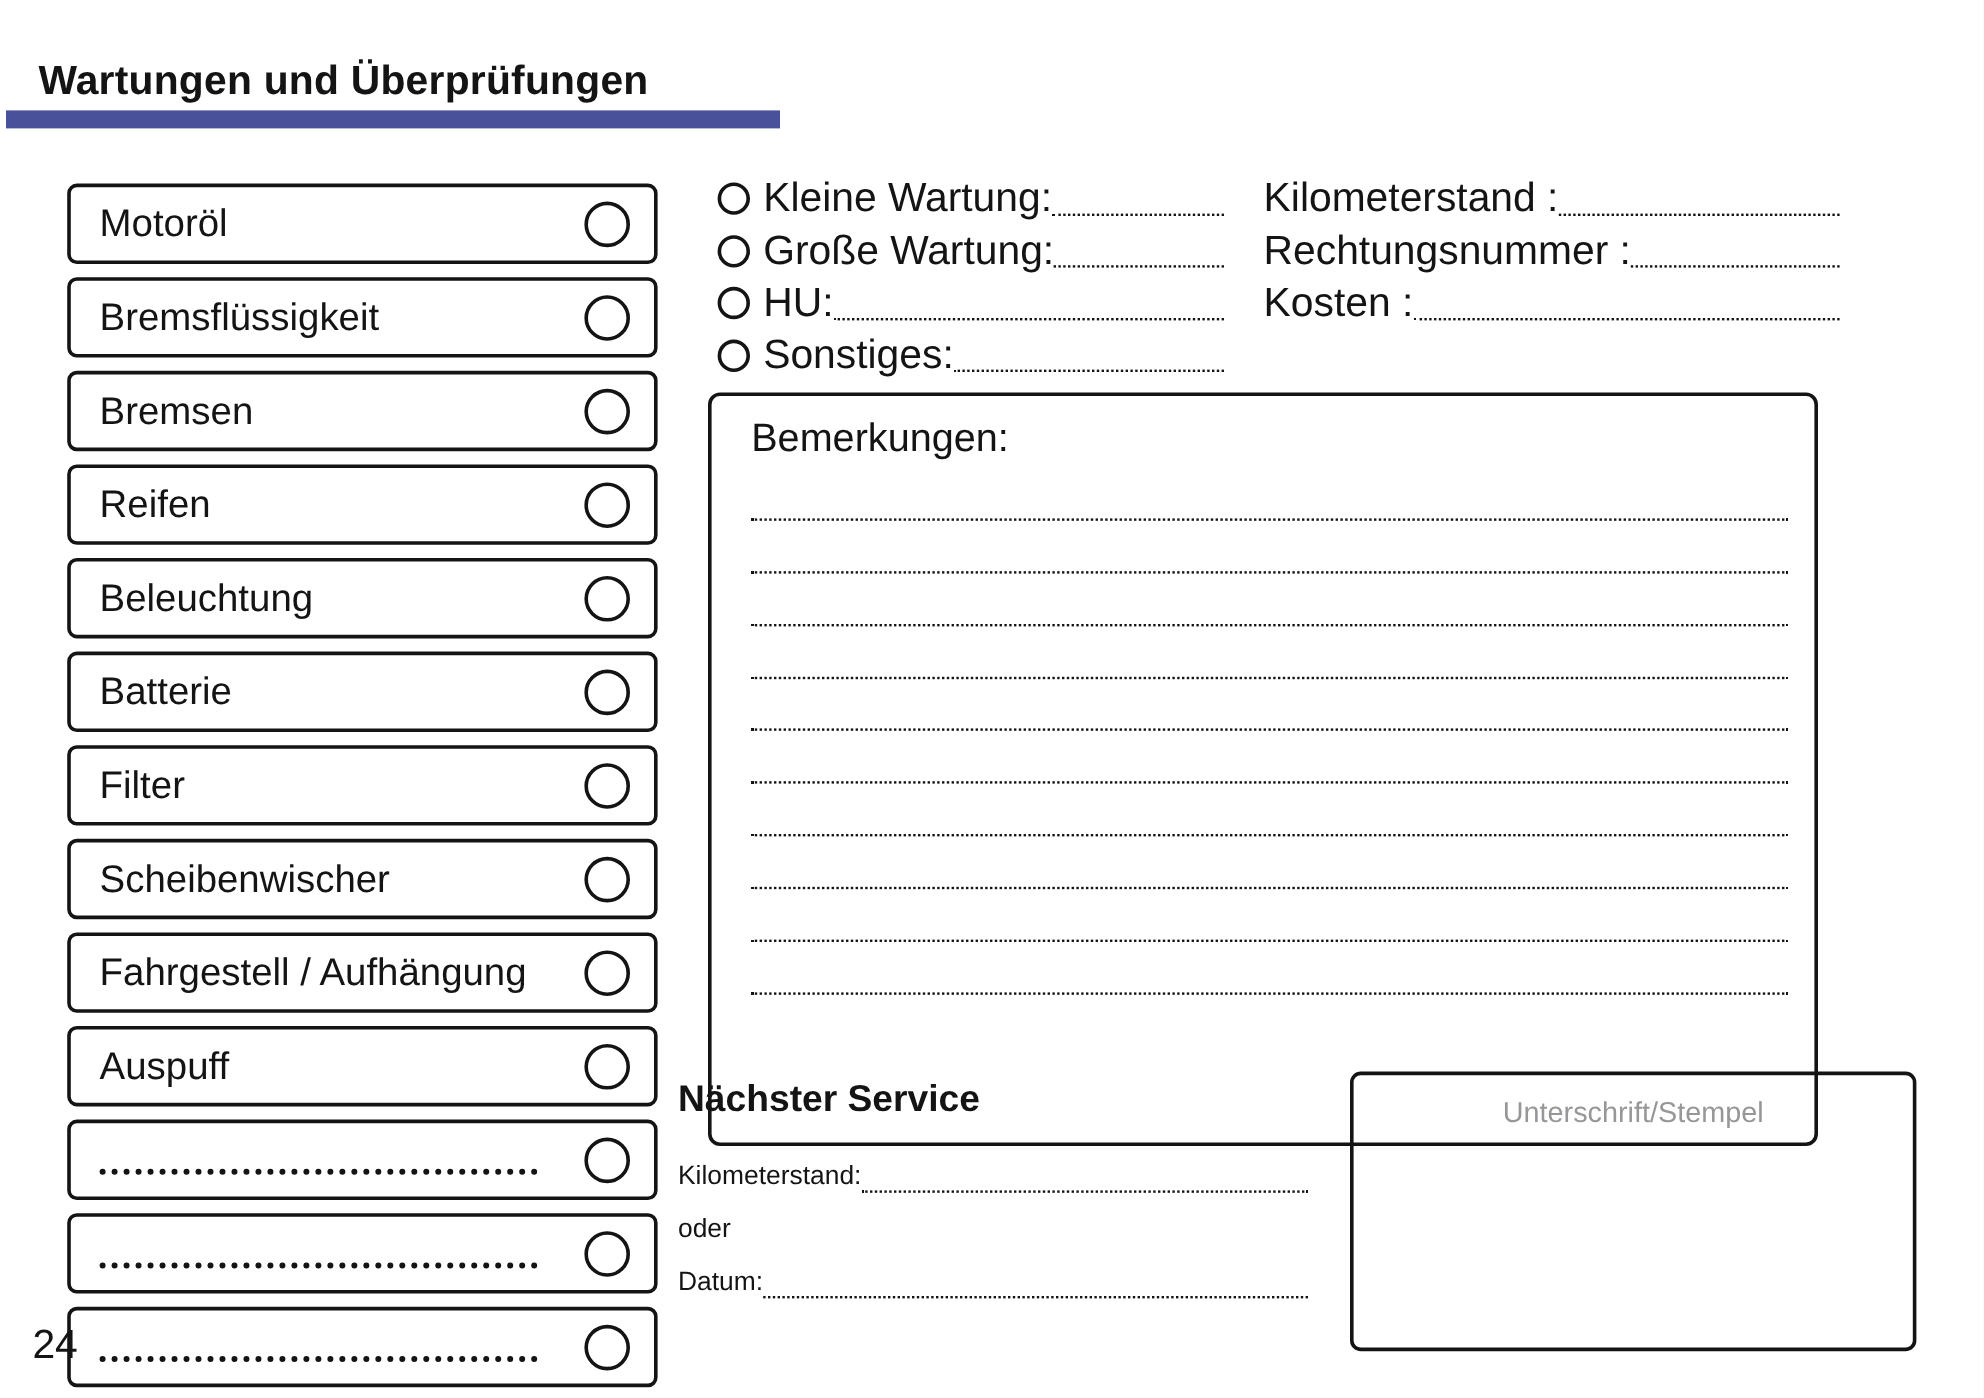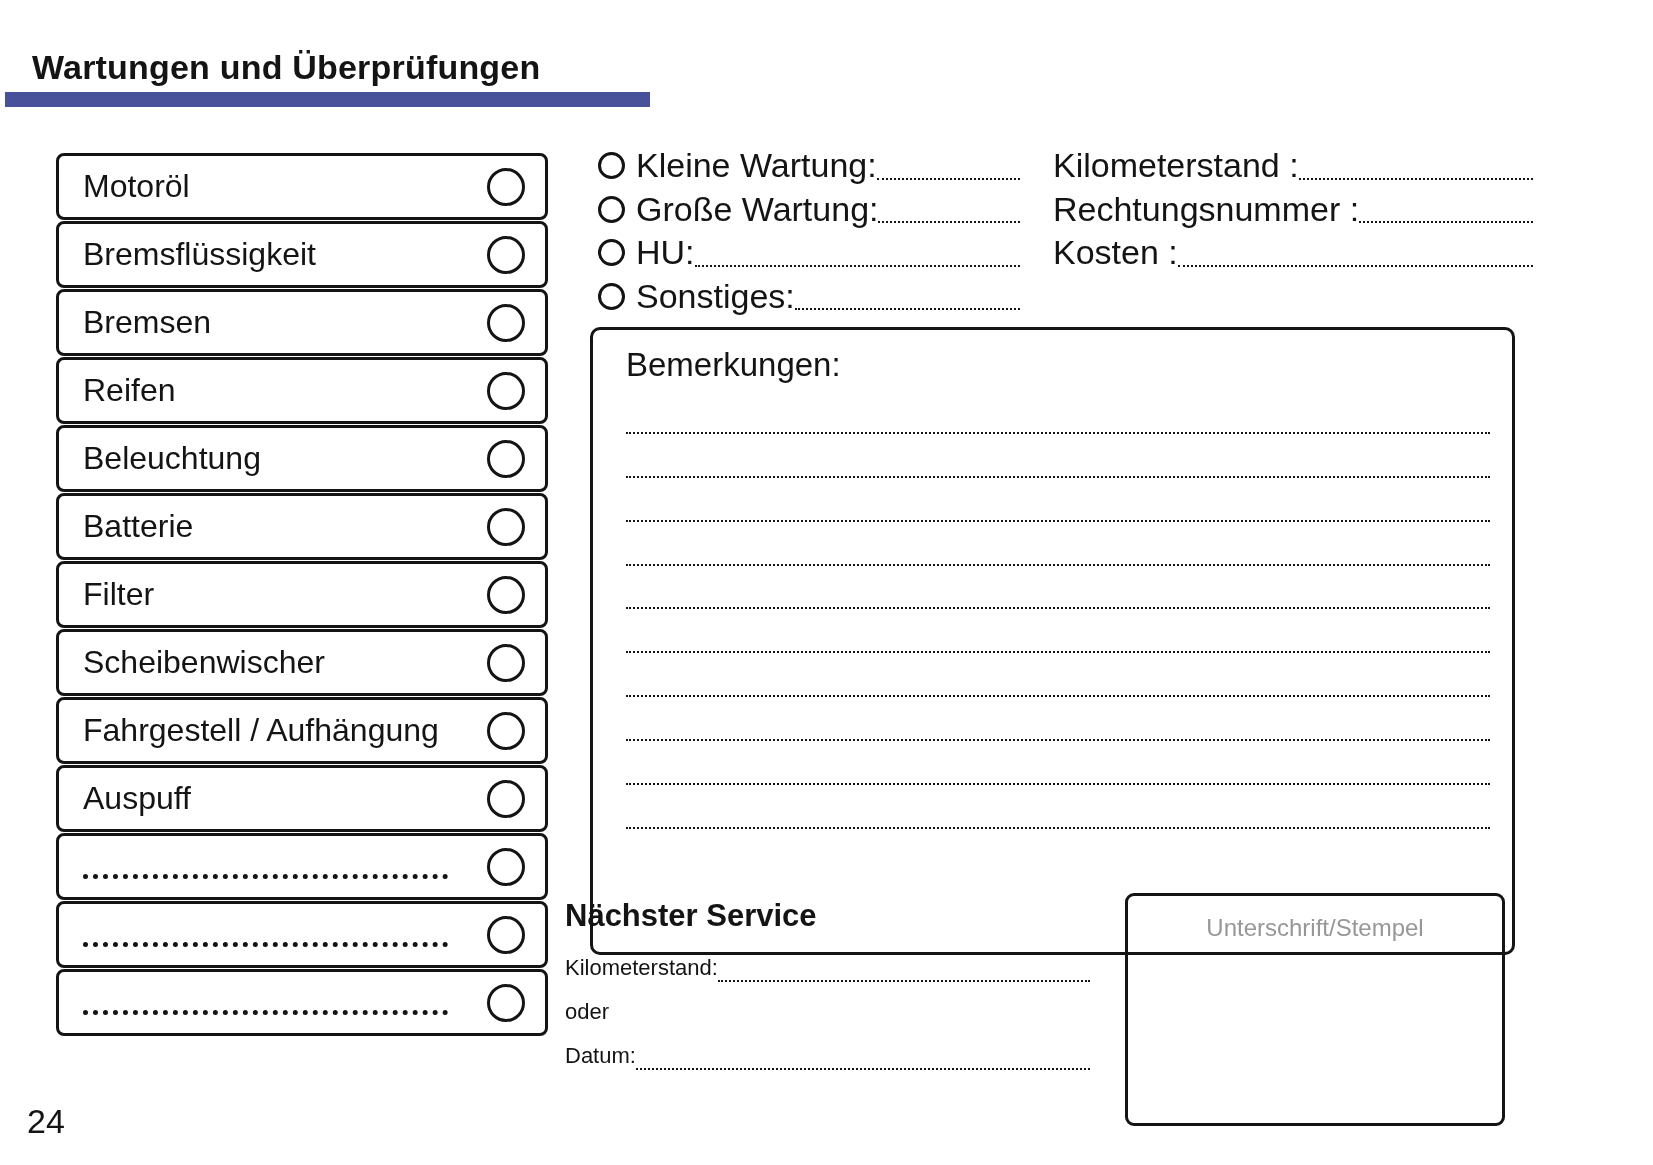--- a/index.html
+++ b/index.html
@@ -5,21 +5,21 @@
   :root { --accent:#4a519b; --ink:#141414; --muted:#97979a; }
   * { margin:0; padding:0; box-sizing:border-box; }
   body { background:#e8e8e8; font-family:"Liberation Sans", sans-serif; color:var(--ink); }
   #page { position:relative; width:1653px; height:1165px; background:#ffffff; overflow:hidden; }
 
   .page-title { position:absolute; left:32px; top:48px; font-size:34px; font-weight:bold; letter-spacing:0.2px; }
   .accent-bar { position:absolute; left:5px; top:92px; width:645px; height:15px; background:var(--accent); }
 
   
   .checklist { position:absolute; left:56px; top:153px; width:492px; }
-  .check-row { height:67px; border:3px solid var(--ink); border-radius:8px; margin-bottom:1px;
+  .check-row { height:67px; border:3px solid var(--ink); border-radius:8px; margin-bottom:11px;
                display:flex; align-items:center; padding:0 20px 0 24px; background:#fff; }
   .check-label { font-size:32px; white-space:nowrap; }
   .check-circle { width:38px; height:38px; border:3px solid var(--ink); border-radius:50%; margin-left:auto; flex:none; }
   .blank-dots { display:none; }
   .check-row.dotted .blank-dots { display:block; width:365px; height:24px; align-self:center;
                border-bottom:5px dotted var(--ink); }
 
   
   .entry-col { position:absolute; display:block; }
   .entry-left  { left:598px;  top:144px; width:422px; }
@@ -32,28 +32,28 @@
 
   
   .remarks { position:absolute; left:590px; top:327px; width:925px; height:628px;
              border:3px solid var(--ink); border-radius:10px; }
   .remarks-title { position:absolute; left:33px; top:16px; font-size:33px; }
   .remark-lines { position:absolute; left:33px; right:22px; top:60px; }
   .remark-line { height:43.9px; border-bottom:2.5px dotted var(--ink); }
 
   
   .next-service { position:absolute; left:565px; top:898px; width:525px; }
-  .ns-title { font-size:31px; font-weight:bold; margin-bottom:12px; }
+  .ns-title { font-size:31px; font-weight:bold; margin-bottom:24px; }
   .ns-row { height:44px; display:flex; }
   .ns-label { font-size:22px; line-height:44px; white-space:pre; }
   .ns-row .leader { display:none; }
   .ns-row.line .leader { display:block; }
 
   
-  .signature { position:absolute; left:1125px; top:893px; width:380px; height:233px;
+  .signature { position:absolute; left:1125px; top:893px; width:472px; height:233px;
                border:3px solid var(--ink); border-radius:9px; text-align:center; padding-top:18px; }
   .signature-label { font-size:24px; color:var(--muted); }
 
   .page-number { position:absolute; left:27px; top:1102px; font-size:34px; }
 </style>
 </head>
 <body>
 
 <div id="page">
 

